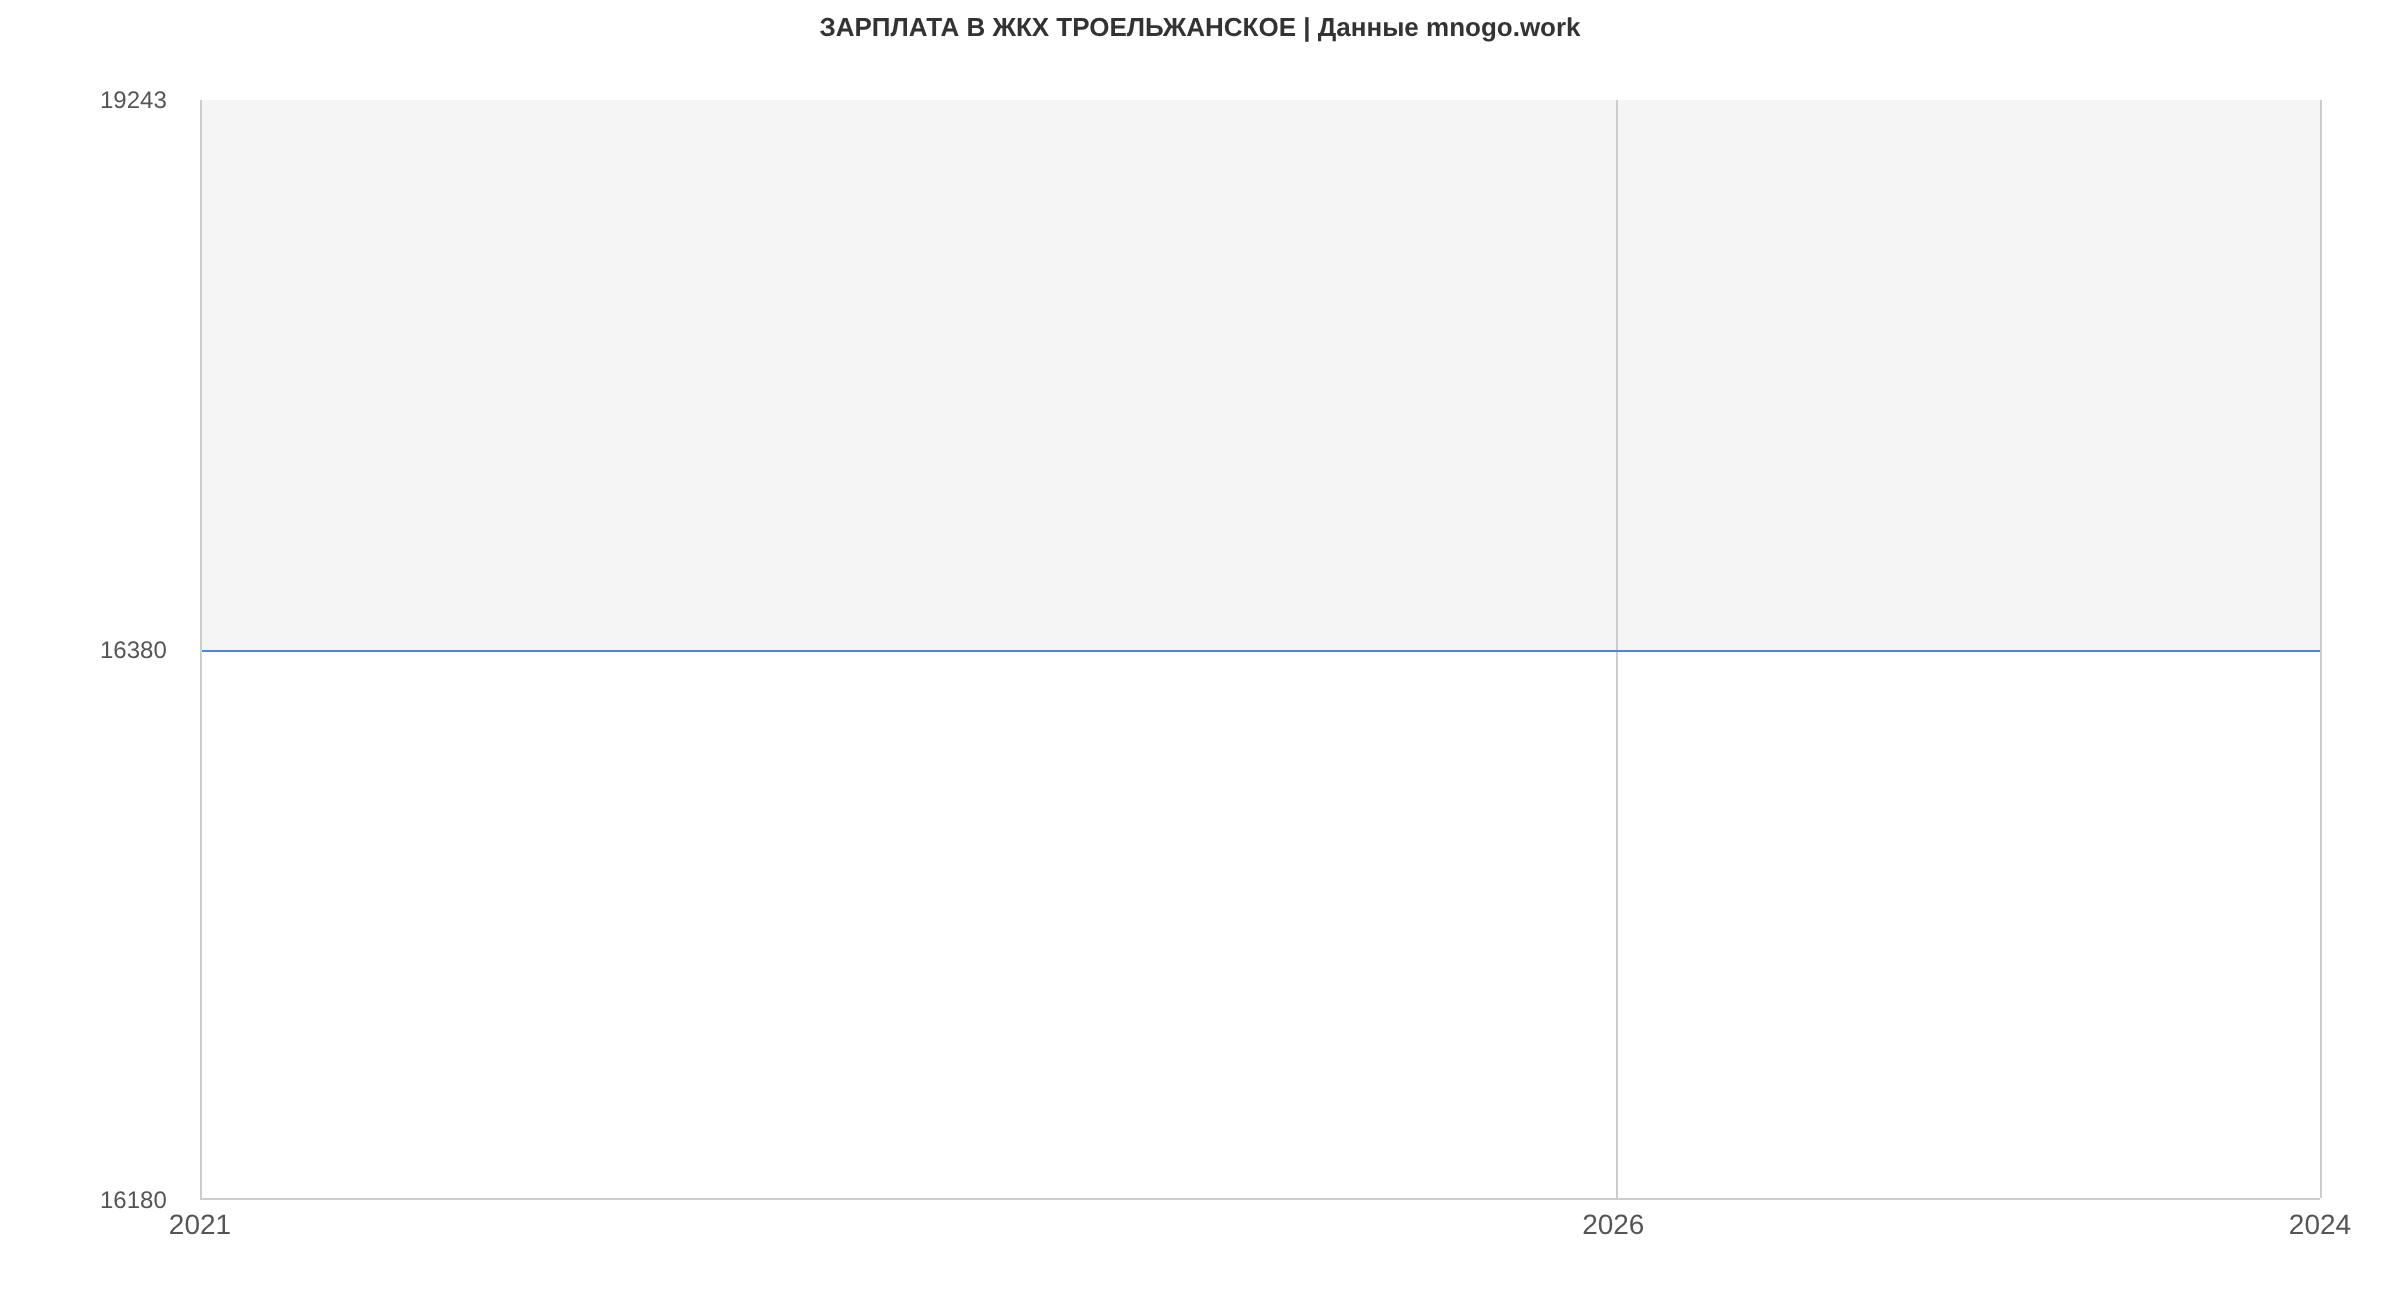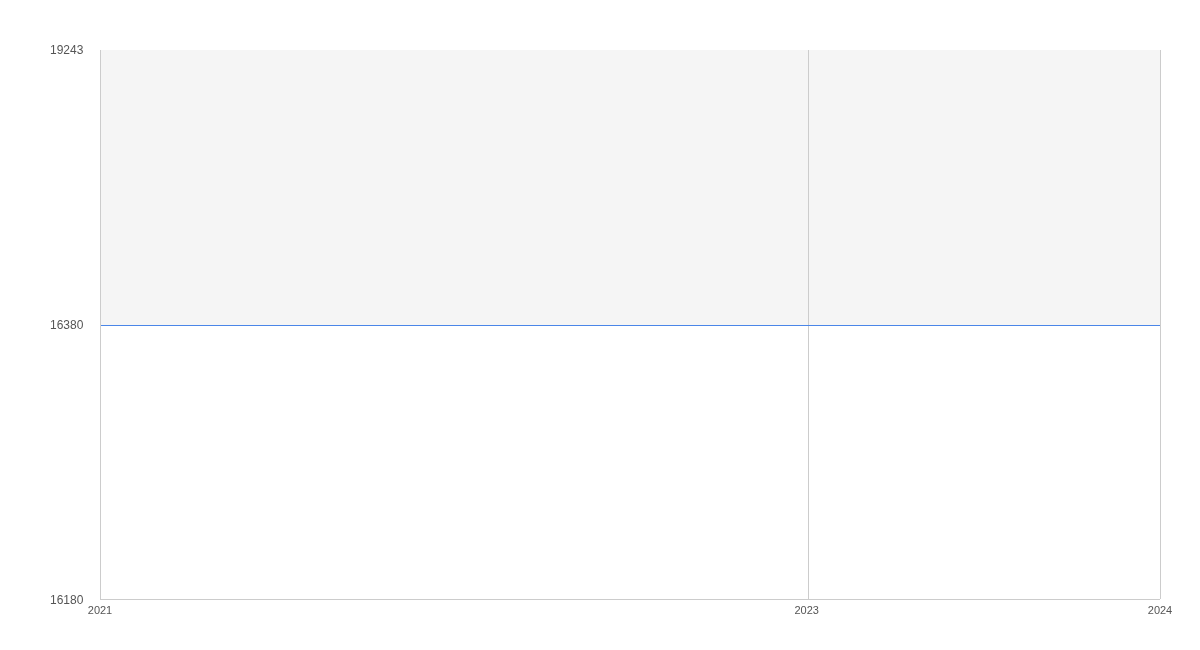--- a/index.html
+++ b/index.html
@@ -62,40 +62,41 @@
     right: 1060px; 
     width: 90px;
     text-align: left;
     font-size: 12px;
     color: #555555;
     transform: translateY(-50%);
   }
   .x-tick-label {
     position: absolute;
     top: 604px;
-    font-size: 11px;
+    font-size: 14px;
     color: #555555;
     transform: translateX(-50%);
     white-space: nowrap;
   }
 </style>
 </head>
 <body>
 
 <div class="chart-wrap">
 
+  <div class="chart-title">ЗАРПЛАТА В ЖКХ ТРОЕЛЬЖАНСКОЕ | Данные mnogo.work</div>
 
   <div class="plot-area">
     <div class="upper-band" id="upperBand" style="top: 0px; height: 275px; background: rgb(245, 245, 245);"></div>
     <div class="grid-v" id="grid2023" style="left: 706.667px;"></div>
     <div class="grid-v" id="grid2024" style="left: 1059px;"></div>
     <div class="data-line" id="dataLine" style="top: 275px; border-top-color: rgb(74, 134, 232);"></div>
   </div>
 
   <div class="y-tick-label" id="ylab0" style="top: 600px;">16180</div>
   <div class="y-tick-label" id="ylab1" style="top: 325px;">16380</div>
   <div class="y-tick-label" id="ylab2" style="top: 50px;">19243</div>
 
   <div class="x-tick-label" id="xlab0" style="left: 100px;">2021</div>
-  <div class="x-tick-label" id="xlab1" style="left: 806.667px;">2023</div>
+  <div class="x-tick-label" id="xlab1" style="left: 806.667px;">2026</div>
   <div class="x-tick-label" id="xlab2" style="left: 1160px;">2024</div>
 
 </div>
 
 </body></html>

